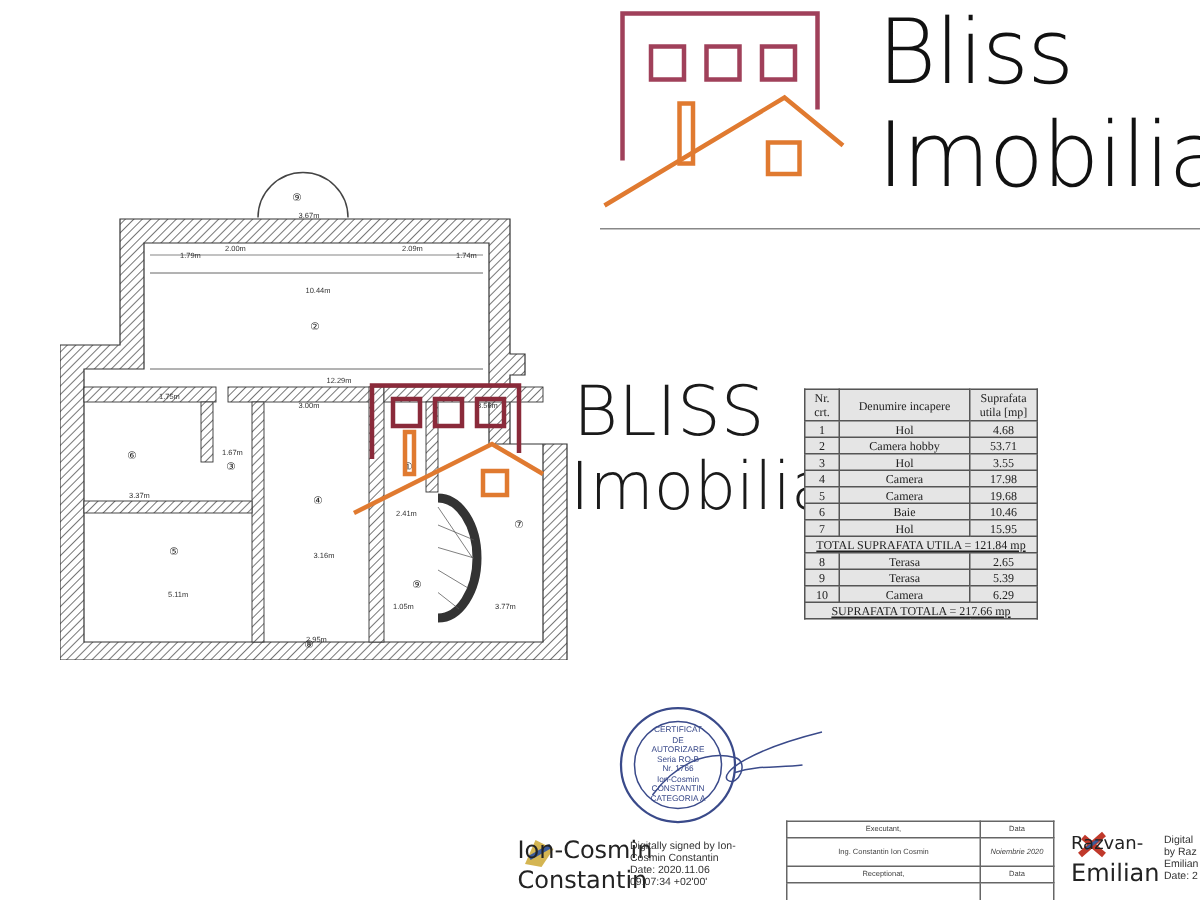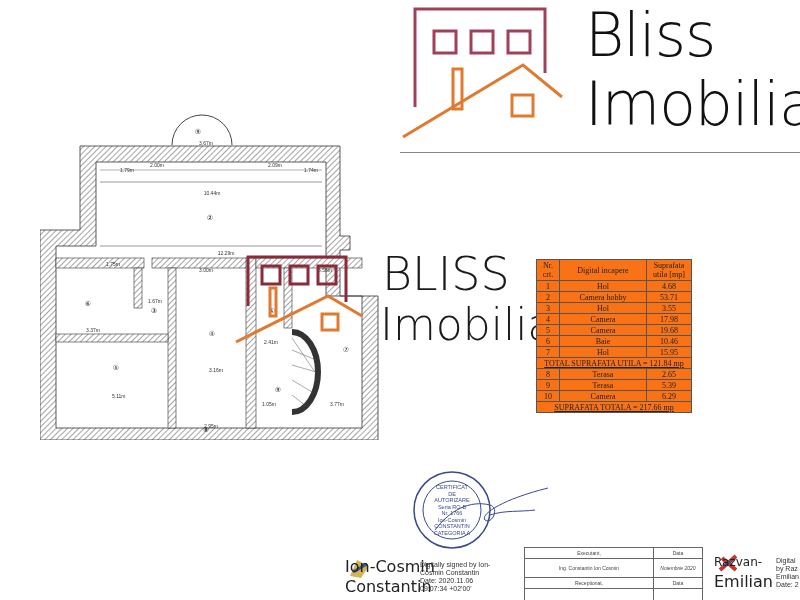--- a/index.html
+++ b/index.html
@@ -4,21 +4,21 @@
 <style>
   html, body { margin:0; padding:0; background:#ffffff; }
   body { width:800px; height:600px; position:relative; overflow:hidden; font-family:"Liberation Sans", sans-serif; }
   .abs { position:absolute; }
   .logo-text { font-family:"DejaVu Sans", sans-serif; font-weight:200; color:#111; letter-spacing:-1px; }
   .big1 { left:585px; top:2px; font-size:60px; line-height:66px; }
   .big2 { left:585px; top:68px; font-size:60px; line-height:72px; white-space:nowrap; }
   .wm1 { left:382px; top:248px; font-size:46px; line-height:52px; color:#1a1a1a; font-family:"DejaVu Sans", sans-serif; font-weight:200; }
   .wm2 { left:380px; top:300px; font-size:44px; line-height:50px; color:#1a1a1a; font-family:"DejaVu Sans", sans-serif; font-weight:200; white-space:nowrap; }
   .hr { left:400px; top:152px; width:400px; height:1px; background:#888; }
-  table.areas { position:absolute; left:536px; top:259px; border-collapse:collapse; font-family:"Liberation Serif", serif; font-size:8px; color:#222; background:#f97316; }
+  table.areas { position:absolute; left:536px; top:259px; border-collapse:collapse; font-family:"Liberation Serif", serif; font-size:8px; color:#222; background:#e5e5e5; }
   table.areas td, table.areas th { border:1px solid #555; padding:0 3px; height:10px; font-weight:normal;text-align:center; }
   table.areas th { text-align:center; line-height:9px; padding:1px 3px; }
   table.areas td.n { text-align:center; width:16px; }
   table.areas td.name { width:80px; }
   table.areas td.v { text-align:center; width:38px; }
   table.areas td.span { text-align:center;text-decoration:underline; }
   .sig-table { position:absolute; left:524px; top:547px; border-collapse:collapse; font-size:5px; color:#444; }
   .sig-table td { border:1px solid #666; padding:1px 4px; text-align:center; height:8px; }
   .dsig-name { font-family:"DejaVu Sans", sans-serif; color:#222; }
   .dsig-meta { font-size:7px; color:#333; line-height:8px; }
@@ -111,21 +111,21 @@
   <polyline points="2,88 94,42 128,62" fill="none" stroke="#e07a30" stroke-width="3"></polyline>
   <rect x="88" y="60" width="16" height="16" fill="none" stroke="#e07a30" stroke-width="3"></rect>
 </svg>
 <div class="abs wm1">BLISS</div>
 <div class="abs wm2">Imobiliare</div>
 
 <table class="areas">
   <tbody>
       <tr>
     <th>Nr. crt.</th>
-    <th>Digital incapere</th>
+    <th>Denumire incapere</th>
     <th>Suprafata utila [mp]</th>
   </tr>
   <tr>
         <td class="n">1</td>
         <td class="name">Hol</td>
         <td class="v">4.68</td>
       </tr>
   <tr>
         <td class="n">2</td>
         <td class="name">Camera hobby</td>

